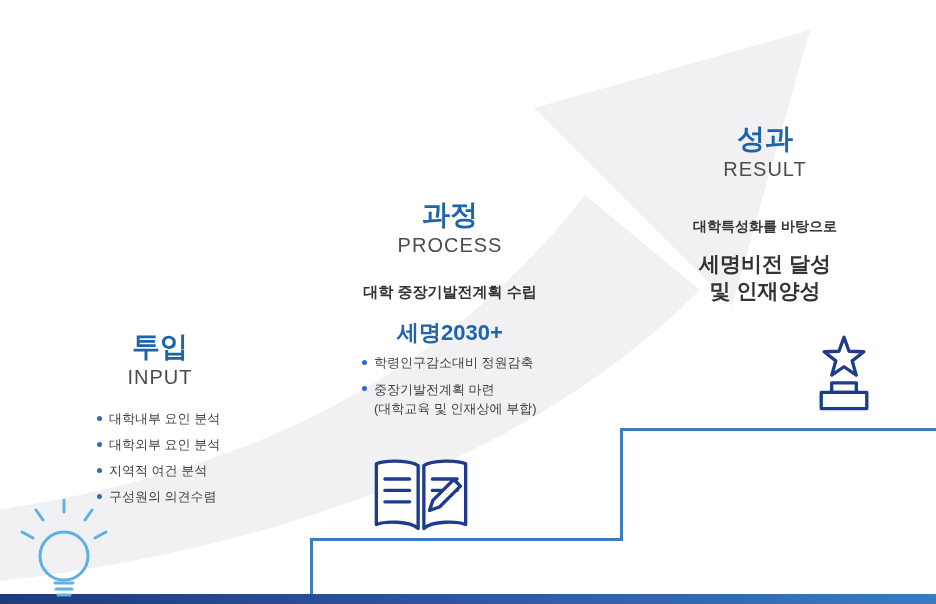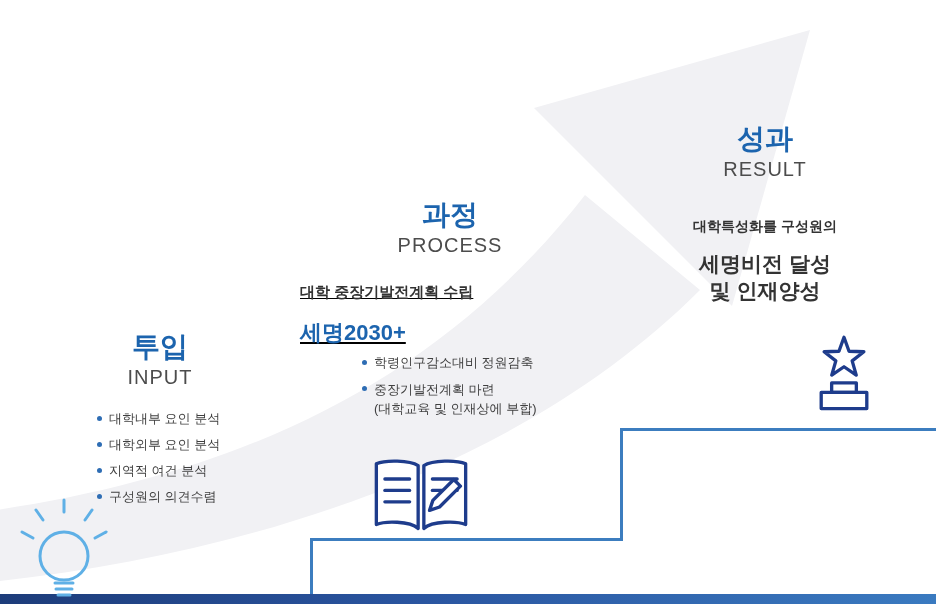--- a/index.html
+++ b/index.html
@@ -10,21 +10,21 @@
   .bg-arrow{position:absolute;left:0;top:0;width:936px;height:604px;z-index:0;}
 
   
   .col{position:absolute;text-align:center;z-index:2;}
   .col-title{font-size:28px;font-weight:bold;color:#1c64ae;line-height:34px;margin-top:12px;}
   .col-sub{font-size:20px;color:#4c4c4c;letter-spacing:1px;line-height:26px;}
   .col-input{left:40px;top:318px;width:240px;}
   .col-process{left:330px;top:186px;width:240px;}
   .col-result{left:645px;top:110px;width:240px;}
 
-  .plan-block{position:absolute;left:300px;top:282px;width:300px;text-align:left;z-index:2;text-decoration:underline;}
+  .plan-block{position:absolute;left:300px;top:282px;width:300px;text-align:center;z-index:2;}
   .plan-label{font-size:15px;font-weight:bold;color:#333;line-height:20px;}
   .plan-name{font-size:22px;font-weight:bold;color:#1c64ae;line-height:28px;margin-top:17px;}
 
   .goal-block{position:absolute;left:635px;top:216px;width:260px;text-align:center;z-index:2;}
   .goal-lead{font-size:14px;font-weight:bold;color:#333;line-height:20px;}
   .goal-line{font-size:21px;font-weight:bold;color:#333;line-height:27px;}
   .goal-lines{margin-top:14px;}
 
   
   .bullet-list{position:absolute;margin:0;padding:0;list-style:none;z-index:2;}
@@ -135,21 +135,21 @@
       <path d="M72 36 L98 36" fill="none"></path>
       <path d="M94.5 24.5 L101.5 31.5 L79.5 53.5 L69 57 L72.5 46.5 Z"></path>
     </g>
   </svg>
 
   <div class="col col-result">
     <div class="col-title">성과</div>
     <div class="col-sub">RESULT</div>
   </div>
   <div class="goal-block">
-    <div class="goal-lead">대학특성화를 구성원의</div>
+    <div class="goal-lead">대학특성화를 바탕으로</div>
     <div class="goal-lines">
       <div class="goal-line">세명비전 달성</div>
       <div class="goal-line">및 인재양성</div>
     </div>
   </div>
 
   <svg class="icon icon-trophy" width="76" height="98" viewBox="0 0 80 100" aria-hidden="true">
     <g stroke="#1e3c8c" stroke-width="3.5" fill="#ffffff" stroke-linejoin="round" stroke-linecap="round">
       <polygon points="40,4 45.3,18.7 60.9,19.2 48.6,28.8 52.9,43.8 40,35 27.1,43.8 31.4,28.8 19.1,19.2 34.7,18.7"></polygon>
       <rect x="27" y="52" width="26" height="10"></rect>

